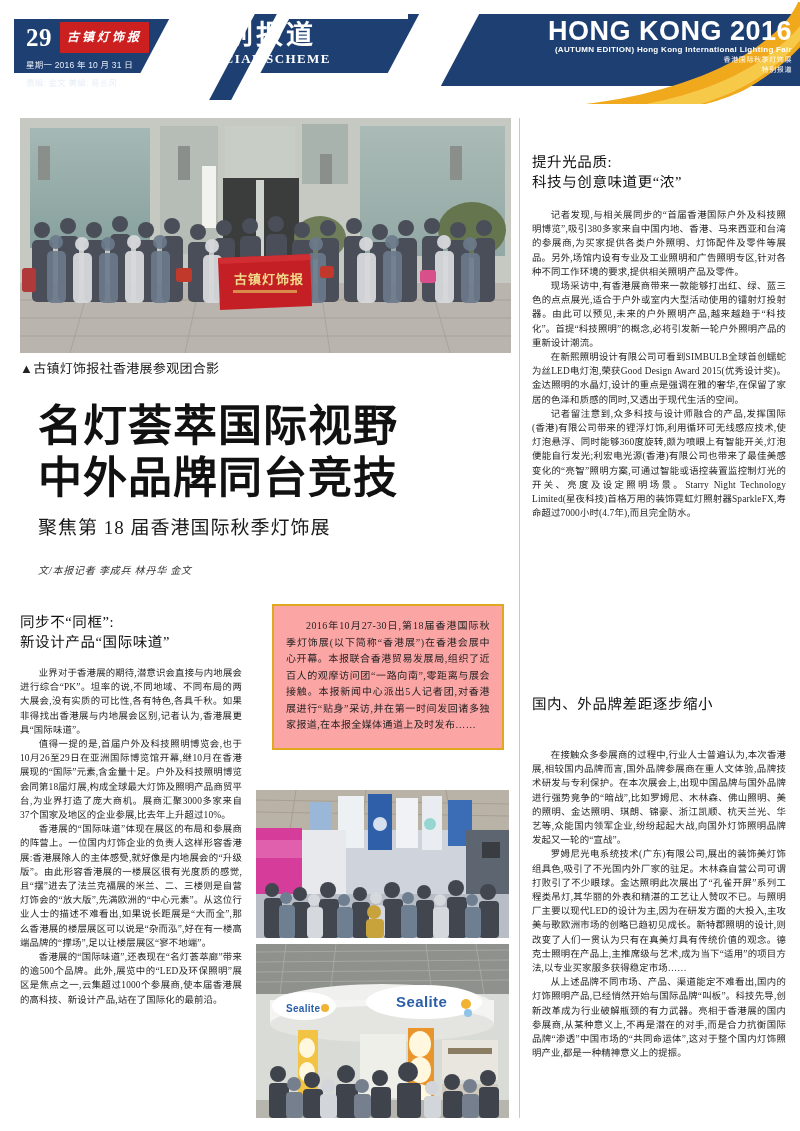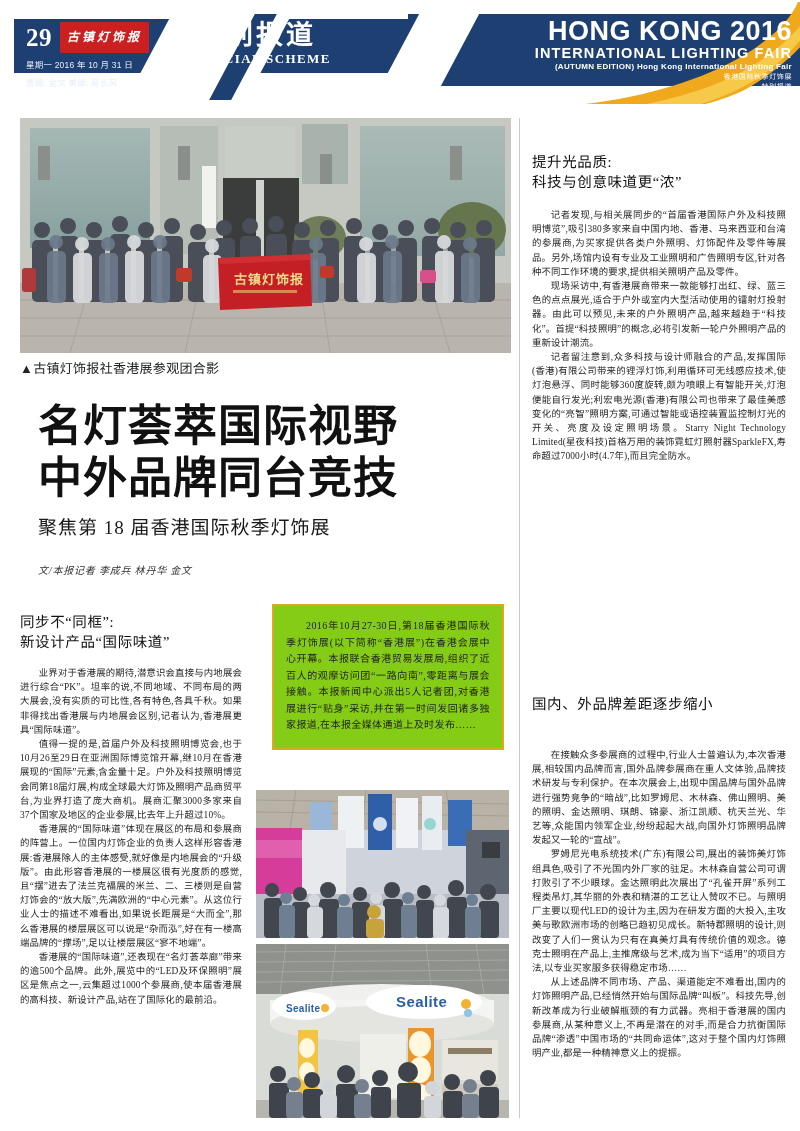--- a/index.html
+++ b/index.html
@@ -233,21 +233,21 @@
     text-indent: 2em;
   }
 
   
   .lead-box {
     position: absolute;
     left: 272px; top: 604px;
     width: 232px; height: 146px;
     border: 2px solid #e0a81e;
     box-sizing: border-box;
-    background: #84cc16;
+    background: #fca5a5;
   }
   .lead-box-inner {
     padding: 12px 12px 10px 12px;
     font-family: "Liberation Serif", serif;
     font-size: 10px;
     line-height: 16.5px;
     color: #1f1f1f;
     text-align: justify;
     letter-spacing: 0.4px;
   }
@@ -274,21 +274,20 @@
     <div class="mh-section-en">SPECIAL SCHEME</div>
   </div>
 
   <svg class="mh-swoosh" viewBox="0 0 300 112">
     <path d="M 10,106 C 90,104 170,86 226,52 C 258,32 272,14 278,0 L 300,0 L 300,20 C 286,42 262,66 228,86 C 180,112 96,118 10,112 Z" fill="#f0a81c"></path>
     <path d="M 30,112 C 120,110 200,90 250,52 C 276,32 290,14 296,0 L 300,0 L 300,6 C 292,26 276,46 252,66 C 200,108 120,120 30,118 Z" fill="#f7c948"></path>
   </svg>
 
   <div class="mh-fair">
     <div class="mh-fair-1">HONG KONG 2016</div>
-    <div class="mh-fair-2">INTERNATIONAL LIGHTING FAIR</div>
     <div class="mh-fair-3">
       <span>(AUTUMN EDITION)</span>
       <span>Hong Kong International Lighting Fair</span>
     </div>
     <div class="mh-fair-3">
       <span class="sub-cn">香港国际秋季灯饰展</span>
     </div>
     <div class="mh-fair-3">
       <span class="sub-cn">特别报道</span>
     </div>
@@ -602,20 +601,21 @@
 </div>
 
 <div class="sec-head" style="left:532px; top:152px; width:256px;">
   <div>提升光品质:</div>
   <div>科技与创意味道更“浓”</div>
 </div>
 
 <div class="body-col" style="left:532px; top:208px; width:254px;">
   <p>记者发现,与相关展同步的“首届香港国际户外及科技照明博览”,吸引380多家来自中国内地、香港、马来西亚和台湾的参展商,为买家提供各类户外照明、灯饰配件及零件等展品。另外,场馆内设有专业及工业照明和广告照明专区,针对各种不同工作环境的要求,提供相关照明产品及零件。</p>
   <p>现场采访中,有香港展商带来一款能够打出红、绿、蓝三色的点点展光,适合于户外或室内大型活动使用的镭射灯投射器。由此可以预见,未来的户外照明产品,越来越趋于“科技化”。首提“科技照明”的概念,必将引发新一轮户外照明产品的重新设计潮流。</p>
+  <p>在新熙照明设计有限公司可看到SIMBULB全球首创蠕蛇为丝LED电灯泡,荣获Good Design Award 2015(优秀设计奖)。金达照明的水晶灯,设计的重点是强调在雅的奢华,在保留了家居的色泽和质感的同时,又透出于现代生活的空间。</p>
   <p>记者留注意到,众多科技与设计师融合的产品,发挥国际(香港)有限公司带来的锂浮灯饰,利用循环可无线感应技术,使灯泡悬浮、同时能够360度旋转,颇为喷眼上有智能开关,灯泡便能自行发光;利宏电光源(香港)有限公司也带来了最佳美感变化的“亮智”照明方案,可通过智能或语控装置监控制灯光的开关、亮度及设定照明场景。Starry Night Technology Limited(星夜科技)首格万用的装饰霓虹灯照射器SparkleFX,寿命超过7000小时(4.7年),而且完全防水。</p>
 </div>
 
 <div class="sec-head" style="left:532px; top:694px; width:256px;">
   <div>国内、外品牌差距逐步缩小</div>
 </div>
 
 <div class="body-col" style="left:532px; top:748px; width:254px;">
   <p>在接触众多参展商的过程中,行业人士普遍认为,本次香港展,相较国内品牌而言,国外品牌参展商在重人文体验,品牌技术研发与专利保护。在本次展会上,出现中国品牌与国外品牌进行强势竞争的“暗战”,比如罗姆尼、木林森、佛山照明、美的照明、金达照明、琪朗、锦豪、浙江凯顺、杭天兰光、华艺等,众能国内领军企业,纷纷起起大战,向国外灯饰照明品牌发起又一轮的“宣战”。</p>
   <p>罗姆尼光电系统技术(广东)有限公司,展出的装饰美灯饰组具色,吸引了不光国内外厂家的驻足。木林森自营公司可谓打败引了不少眼球。金达照明此次展出了“孔雀开屏”系列工程类吊灯,其华丽的外表和精湛的工艺让人赞叹不已。与照明厂主要以现代LED的设计为主,因为在研发方面的大投入,主攻美与歌欧洲市场的创略已趋初见成长。新特郡照明的设计,则改变了人们一贯认为只有在真美灯具有传统价值的观念。德克士照明在产品上,主推席级与艺术,成为当下“适用”的项目方法,以专业买家服多获得稳定市场……</p>

